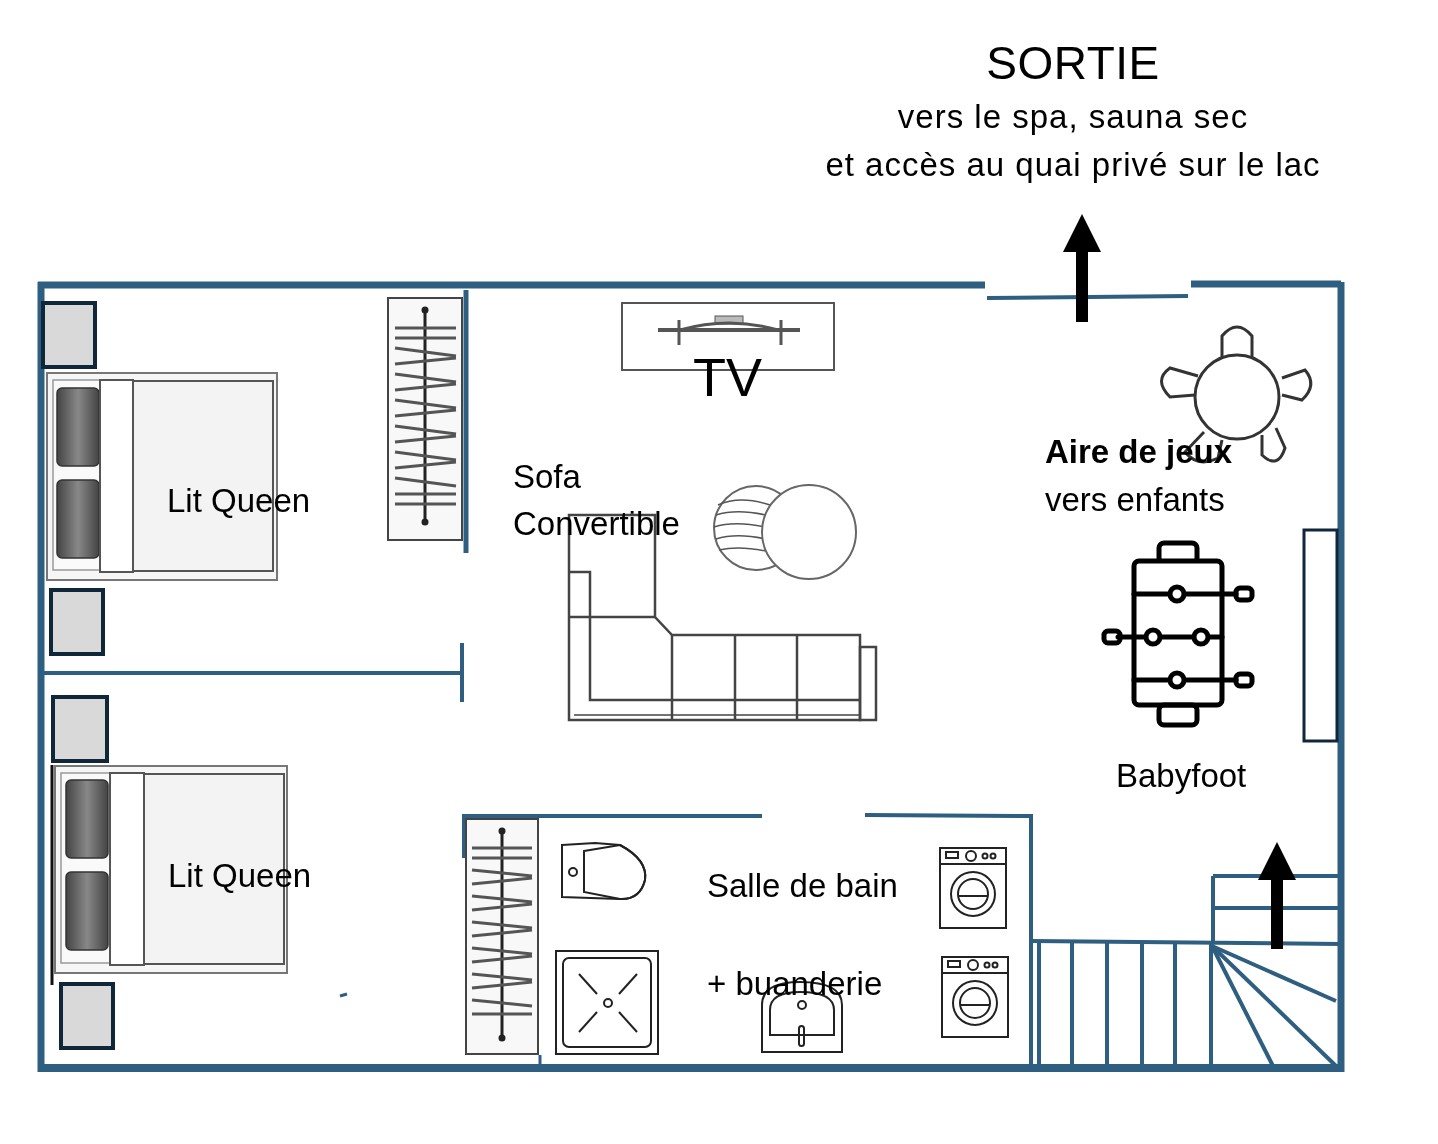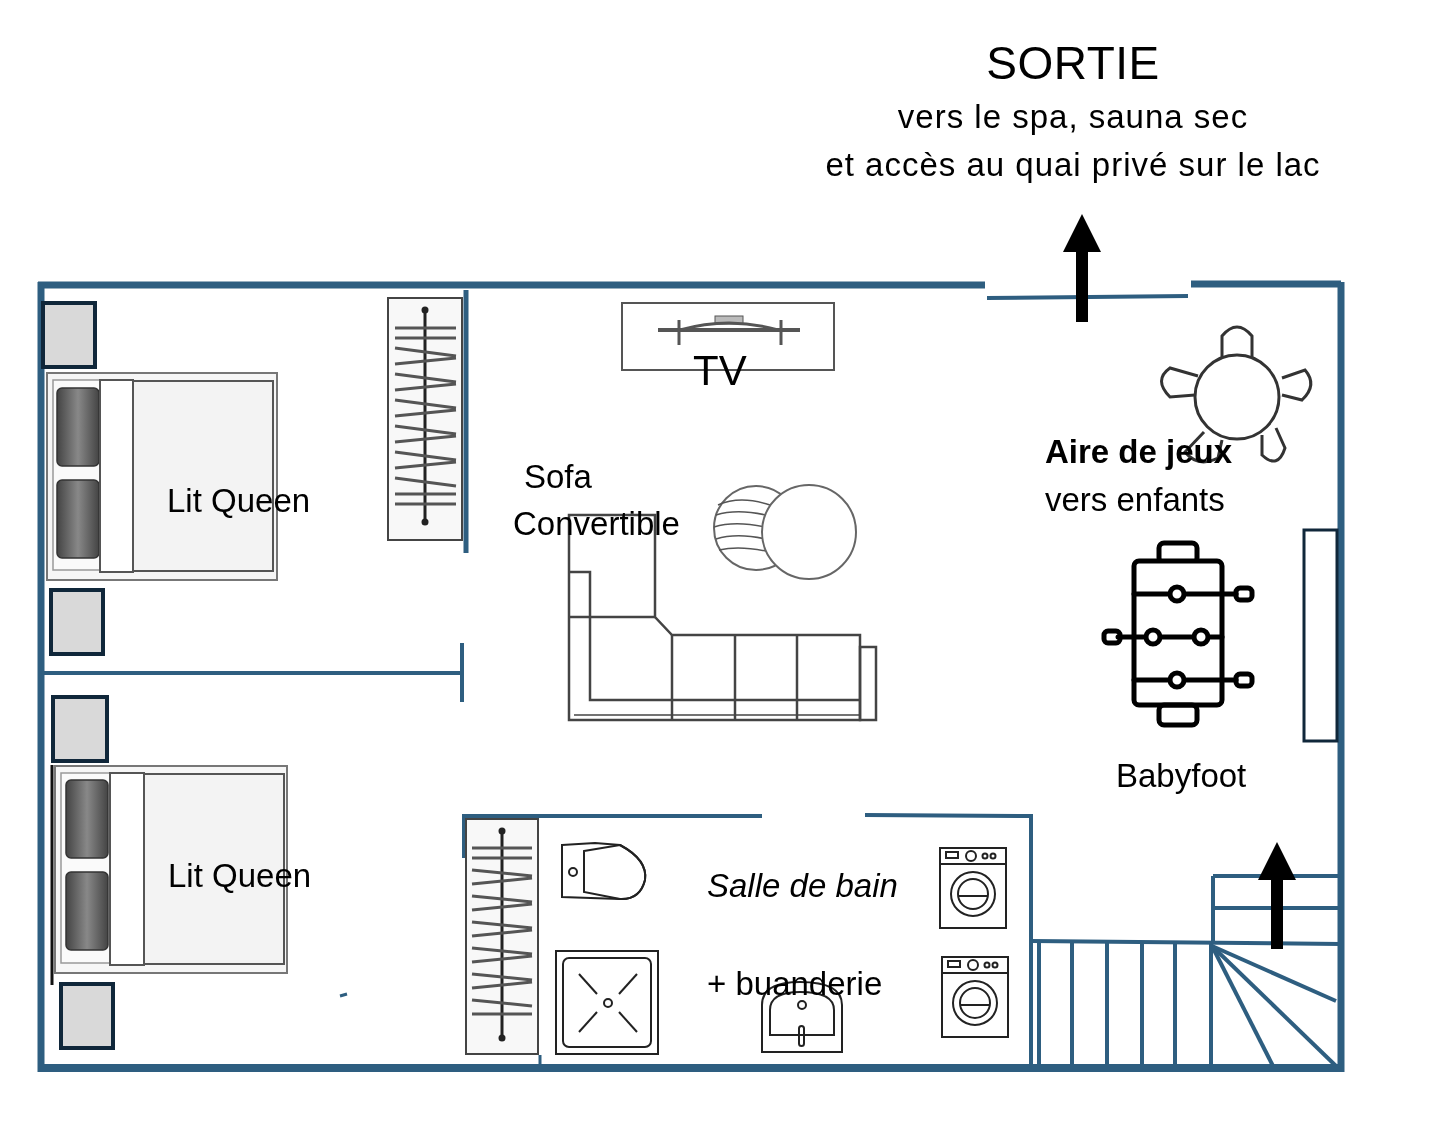--- a/index.html
+++ b/index.html
@@ -255,23 +255,23 @@
     <circle cx="995" cy="965" r="2.5"></circle>
     <circle cx="975" cy="1003" r="22"></circle>
     <circle cx="975" cy="1003" r="15"></circle>
     <line x1="960" y1="1005" x2="990" y2="1005"></line>
   </g>
 </svg>
 
 <div class="lbl" style="left:167px; top:477px;">Lit Queen</div>
 <div class="lbl" style="left:168px; top:852px;">Lit Queen</div>
 
-<div class="lbl" style="left:693px; top:348px; font-size:42px; line-height:1.1;">TV</div>
-
-<div class="lbl" style="left:524px; top:453px;">Sofa</div>
+<div class="lbl" style="left:693px; top:348px; font-size:54px; line-height:1.1;">TV</div>
+
+<div class="lbl" style="left:513px; top:453px;">Sofa</div>
 <div class="lbl" style="left:513px; top:500px;">Convertible</div>
 
 <div class="lbl" style="left:1045px; top:428px;font-weight:bold;">Aire de jeux</div>
 <div class="lbl" style="left:1045px; top:476px;">vers enfants</div>
 <div class="lbl" style="left:1116px; top:752px;text-align:right;">Babyfoot</div>
 
-<div class="lbl" style="left:707px; top:862px;font-style:italic;">Salle de bain</div>
+<div class="lbl" style="left:707px; top:862px;">Salle de bain</div>
 <div class="lbl" style="left:707px; top:960px;">+ buanderie</div>
 
 </body></html>

